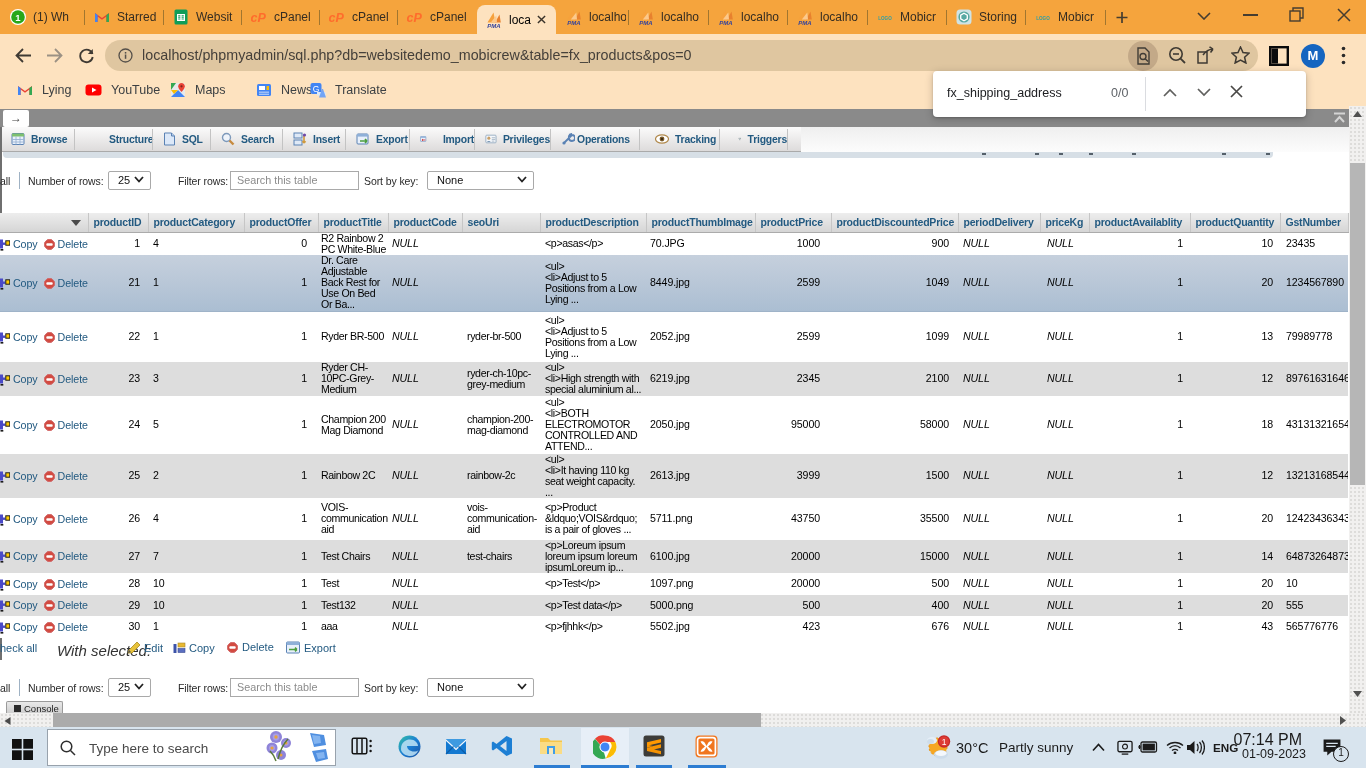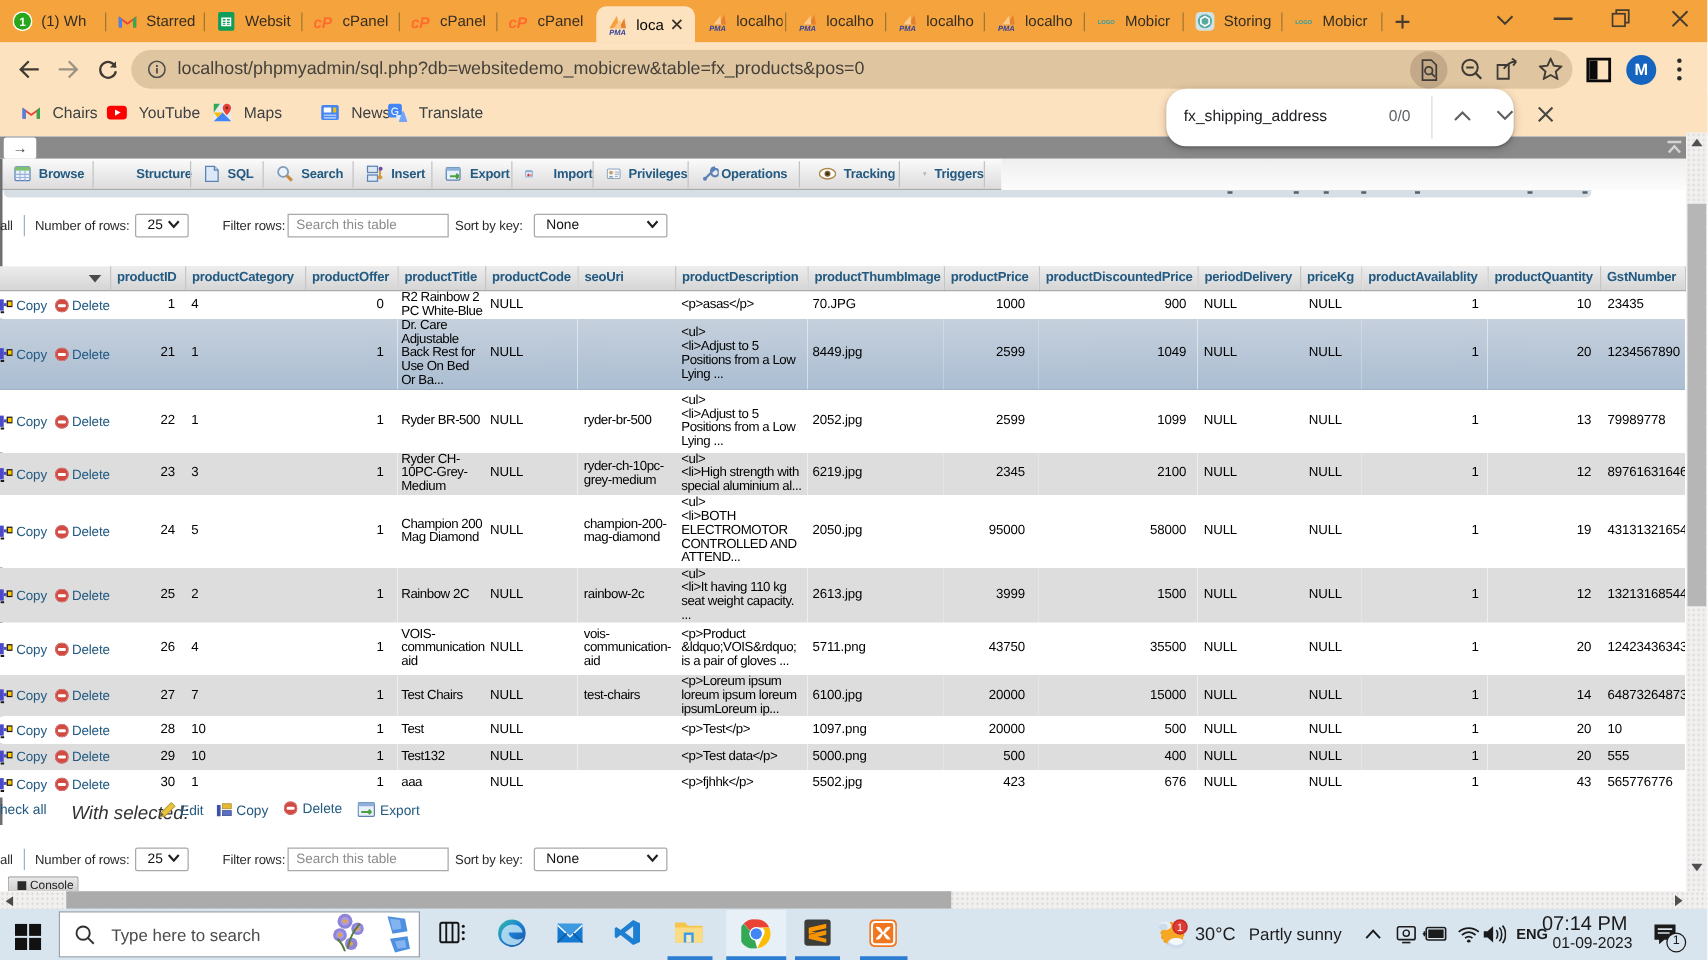--- a/index.html
+++ b/index.html
@@ -13,21 +13,21 @@
 .tabsep{position:absolute;top:10px;width:1px;height:15px;background:#a1762f}
 #activetab{left:477px;top:5px;width:79px;height:29px;background:#fde2bf;border-radius:8px 8px 0 0;display:flex;align-items:center;padding-left:9px}
 #toolbar{left:0;top:34px;width:1366px;height:74px;background:#fde2bf}
 #pill{left:105px;top:40px;width:1153px;height:31px;background:#dfc6a0;border-radius:16px}
 #url{left:142px;top:47px;font-size:14.3px;color:#45403a;letter-spacing:0}
 #findcircle{left:1128px;top:41px;width:30px;height:30px;border-radius:50%;background:#c3a988}
 #bmbar{left:0;top:76px;width:1366px;height:33px}
 .bm{position:absolute;top:82px;display:flex;align-items:center}
 .bm .lbl{font-size:12.5px;color:#3c4043;margin-left:9px}
 
-#findbar{left:933px;top:71px;width:278px;height:46px;background:#fff;border-radius:16px;
+#findbar{left:933px;top:71px;width:373px;height:46px;background:#fff;border-radius:4px;
  box-shadow:0 1px 2px rgba(0,0,0,.18),0 2px 8px rgba(0,0,0,.22);z-index:60}
 
 #pma{left:0;top:109px;width:1349px;height:604px;background:#fff;overflow:hidden}
 #crumb{position:absolute;left:0;top:0;width:1349px;height:18px;background:#8a8a8a;color:#fff;font-size:13px}
 #crumb .t{position:absolute;top:2px}
 #navarrow{position:absolute;left:3px;top:1px;width:26px;height:17px;background:#fff;border-radius:2px;
  color:#3f3f3f;text-align:center;font-size:12px;line-height:16px}
 #pmatabs{position:absolute;left:0;top:18px;width:801px;height:25px;
  background:linear-gradient(#fbfbfb,#dddbdb);border-bottom:1px solid #aaa}
 #pmatabs2{position:absolute;left:801px;top:18px;width:548px;height:25px;background:linear-gradient(#efefef,#fcfcfc)}
@@ -43,21 +43,21 @@
 .inp{position:absolute;background:#fff;border:1px solid #a9a9a9;font-size:10.8px;color:#8b8b8b}
 .inp span{position:absolute;left:6px;top:2px}
 
 #dtable{position:absolute;left:0;top:104px;border-collapse:collapse;table-layout:fixed;width:1348px}
 #dtable td,#dtable th{vertical-align:middle;font-size:10.6px;line-height:11px;color:#000;overflow:hidden;white-space:nowrap;letter-spacing:-.1px}
 #dtable th{background:linear-gradient(#ededed,#d5d5d5);color:#235a81;font-size:10.5px;letter-spacing:-.2px;
  border-right:1px solid #c6c6c6;border-bottom:1px solid #ababab;text-align:left;padding-left:5px;height:19px}
 tr.w td{background:#fff}
 tr.g td{background:#dddddd}
 tr.s td{background:linear-gradient(#c6d0dd,#abbed2);border-bottom:1px solid #9fb3c8}
-.nul{color:#7a7a7a}
+.nul{font-style:italic;color:#7a7a7a}
 .lnk{color:#235a81}
 .c1{text-align:right;padding-right:8px}.c2{padding-left:5px}.c3{text-align:right;padding-right:11px}
 .c4{padding-left:3px}.c5{padding-left:4px}.c6{padding-left:5px}.c7{padding-left:5px}.c8{padding-left:4px}
 #dtable td.c4,#dtable td.c6,#dtable td.c7{letter-spacing:-.35px}
 .c9{text-align:right;padding-right:11px}.c10{text-align:right;padding-right:9px}.c11{padding-left:5px}
 .c12{padding-left:7px}.c13{text-align:right;padding-right:7px}.c14{text-align:right;padding-right:7px}
 .c15{padding-left:6px;white-space:nowrap}
 
 #hsb{left:0;top:713px;width:1366px;height:14px;background:#f1f0ef;background-image:radial-gradient(#dddcda 0.8px,transparent 0.9px);background-size:4px 4px}
 #vsb{left:1349px;top:106px;width:17px;height:607px;background:#f1f0ef;background-image:radial-gradient(#dddcda 0.8px,transparent 0.9px);background-size:4px 4px}
@@ -251,21 +251,21 @@
     <circle cx="2.5" cy="9.5" r="1.8" fill="#2a2a2a"></circle>
     <circle cx="2.5" cy="16.5" r="1.8" fill="#2a2a2a"></circle>
   </svg>
 <div id="bmbar" class="abs" style="background:#fde2bf"></div>
 <div class="bm" style="left:17px">
     <svg width="16" height="16" viewBox="0 0 16 16">
       <path d="M1 13 V4 L8 9 15 4 V13 H12.4 V7.6 L8 10.8 3.6 7.6 V13 Z" fill="#ea4335"></path>
       <path d="M1 4.2 3.6 6 3.6 13 H1.6 C1.2 13 1 12.7 1 12.4 Z" fill="#4285f4"></path>
       <path d="M15 4.2 12.4 6 12.4 13 H14.4 C14.8 13 15 12.7 15 12.4 Z" fill="#34a853"></path>
     </svg>
-    <span class="lbl">Chairs</span>
+    <span class="lbl">Lying</span>
   </div>
 <div class="bm" style="left:85px">
     <svg width="17" height="16" viewBox="0 0 17 16">
       <rect x="0.5" y="2.5" width="16" height="11" rx="3" fill="#f00"></rect>
       <path d="M7 5.5 L11.5 8 L7 10.5 Z" fill="#fff"></path>
     </svg>
     <span class="lbl">YouTube</span>
   </div>
 <div class="bm" style="left:170px">
     <svg width="16" height="16" viewBox="0 0 16 16">
@@ -637,21 +637,21 @@
 <td class="c4">Champion 200<br>Mag Diamond</td>
           <td class="c5 nul">NULL</td>
           <td class="c6">champion-200-<br>mag-diamond</td>
 <td class="c7">&lt;ul&gt;<br>&lt;li&gt;BOTH<br>ELECTROMOTOR<br>CONTROLLED AND<br>ATTEND...</td>
           <td class="c8">2050.jpg</td>
 <td class="c9">95000</td>
           <td class="c10">58000</td>
 <td class="c11 nul">NULL</td>
           <td class="c12 nul">NULL</td>
 <td class="c13">1</td>
-          <td class="c14">19</td>
+          <td class="c14">18</td>
           <td class="c15">43131321654</td>
 </tr>
 <tr class="g" style="height:44px">
 <td style="white-space:nowrap;font-size:10.7px"><svg width="10" height="14" viewBox="0 0 10 14" style="vertical-align:-3px">
               <rect x="0" y="2.5" width="3" height="9" fill="#4a4ac8"></rect>
               <rect x="3" y="5.5" width="2.2" height="2.4" fill="#4a4ac8"></rect>
               <rect x="5.8" y="3.8" width="4" height="4.4" fill="#fc0" stroke="#1a1a1a" stroke-width="1"></rect>
               <rect x="0.5" y="12" width="2.8" height="1.6" fill="#1a1a1a"></rect>
             </svg><span class="lnk" style="margin-left:3px">Copy</span><span style="margin-left:6px"><svg width="11" height="11" viewBox="0 0 11 11" style="vertical-align:-2px">
                 <circle cx="5.5" cy="5.5" r="5" fill="#d34a3f" stroke="#a33"></circle>

